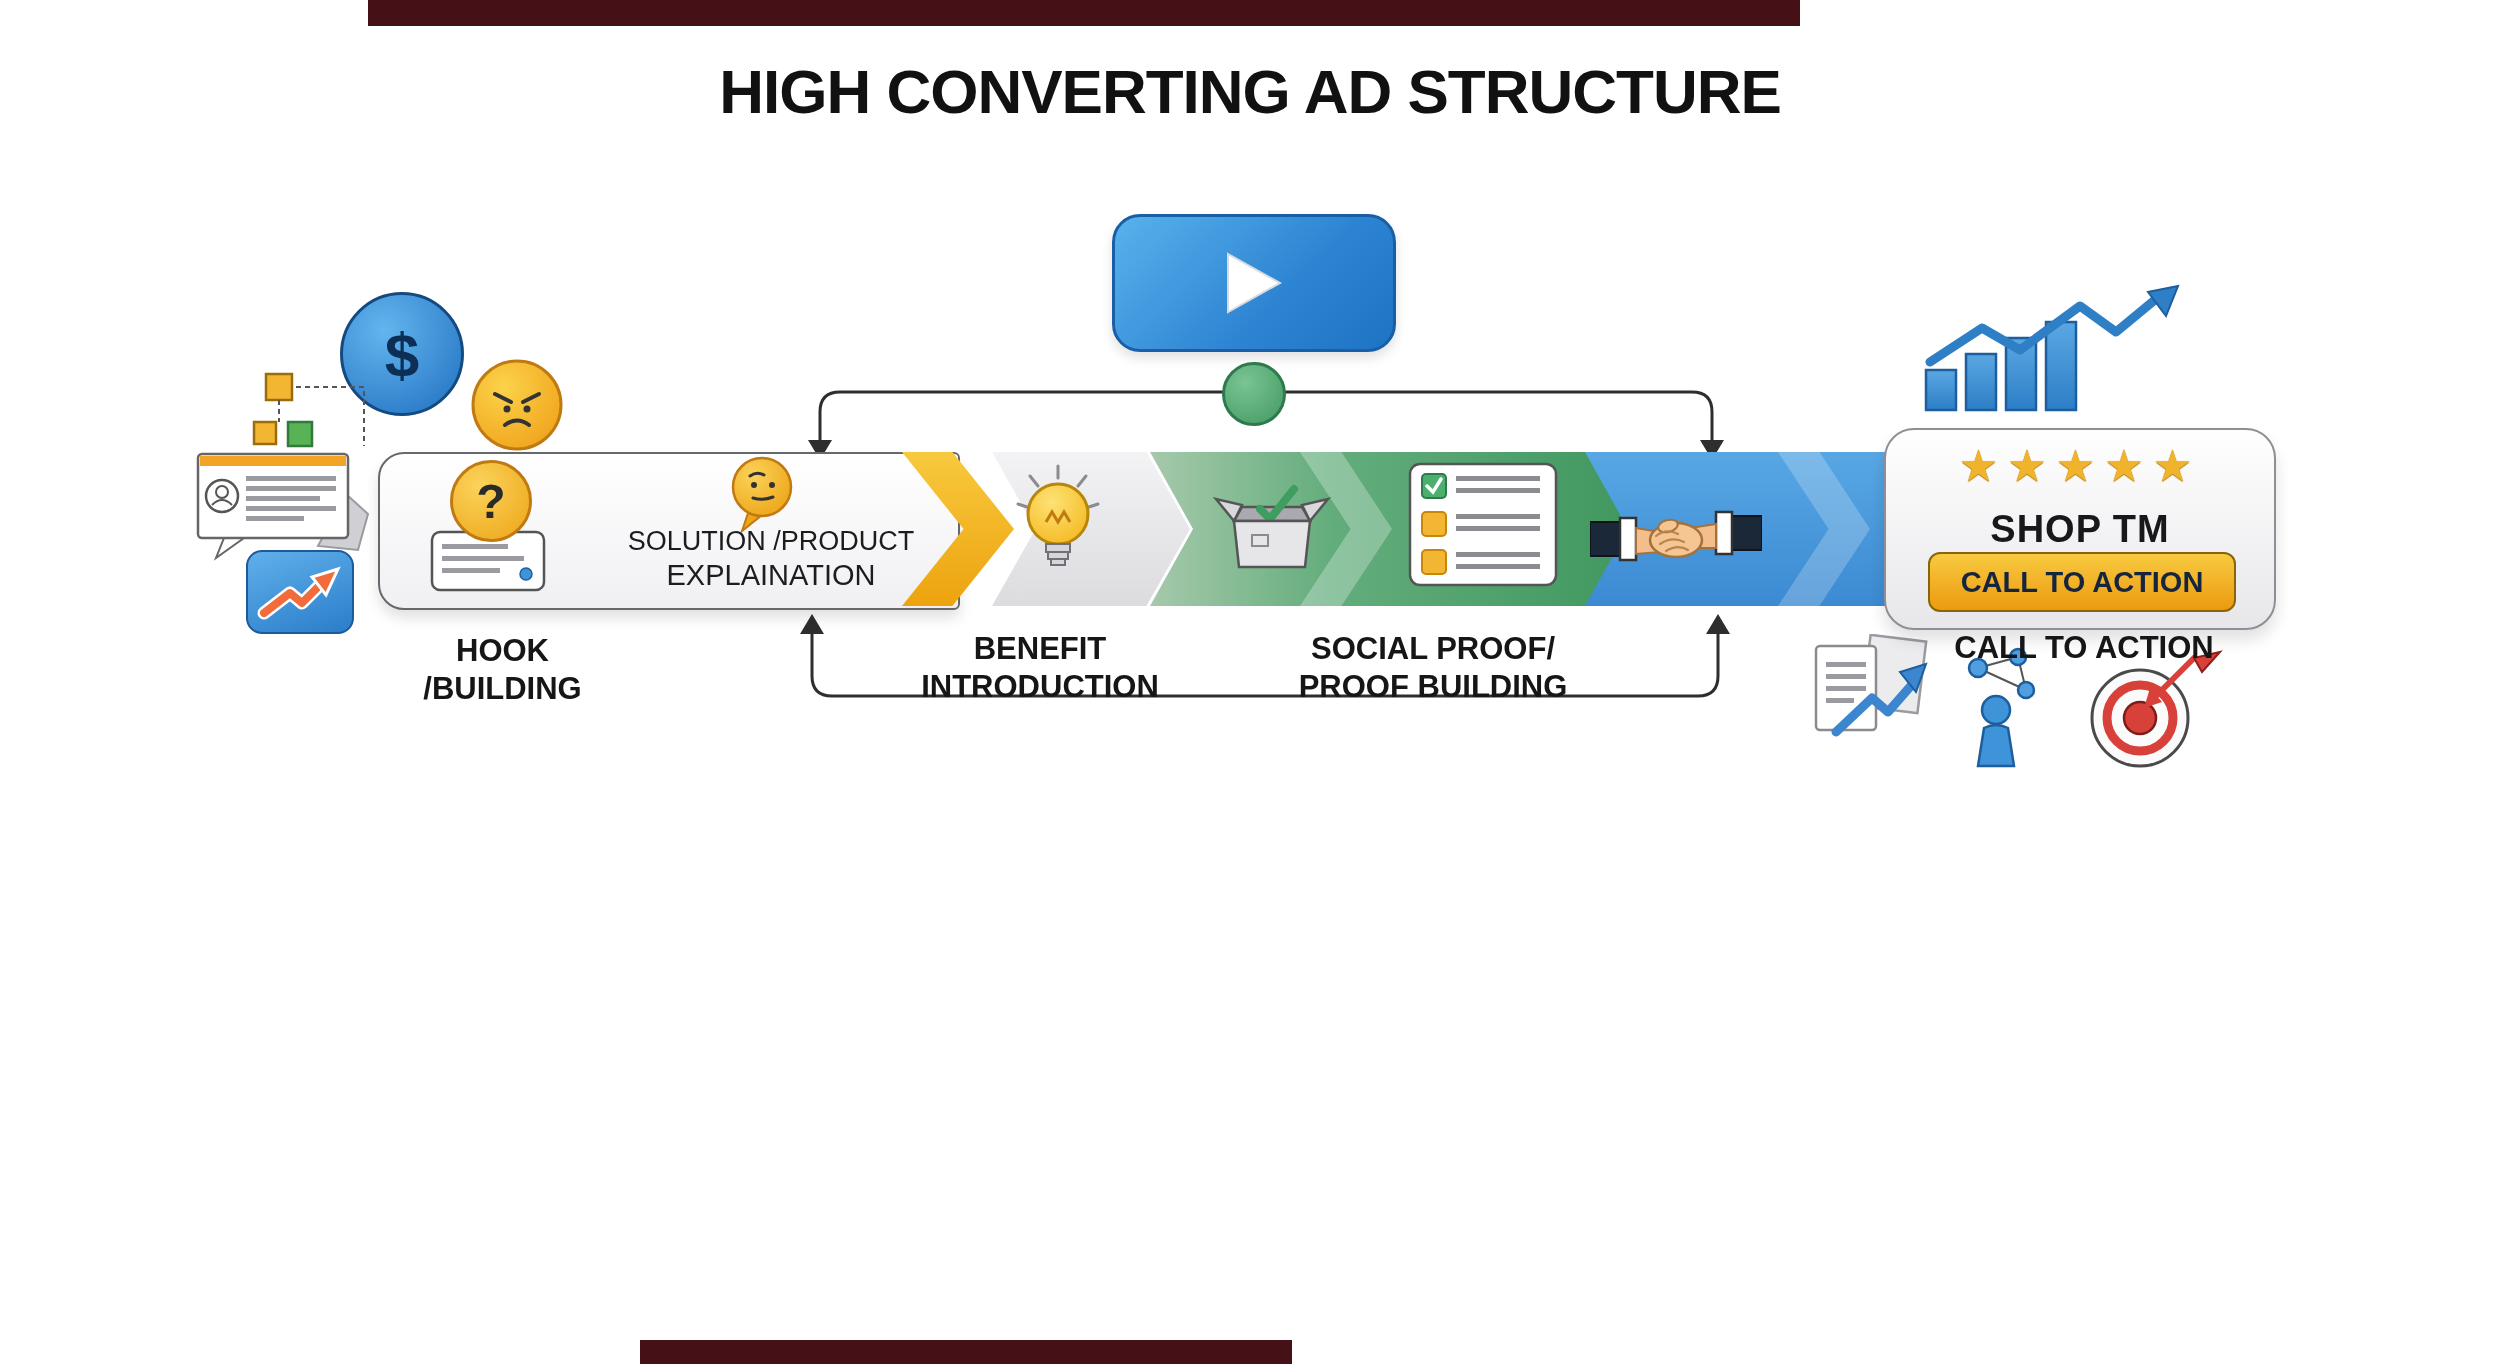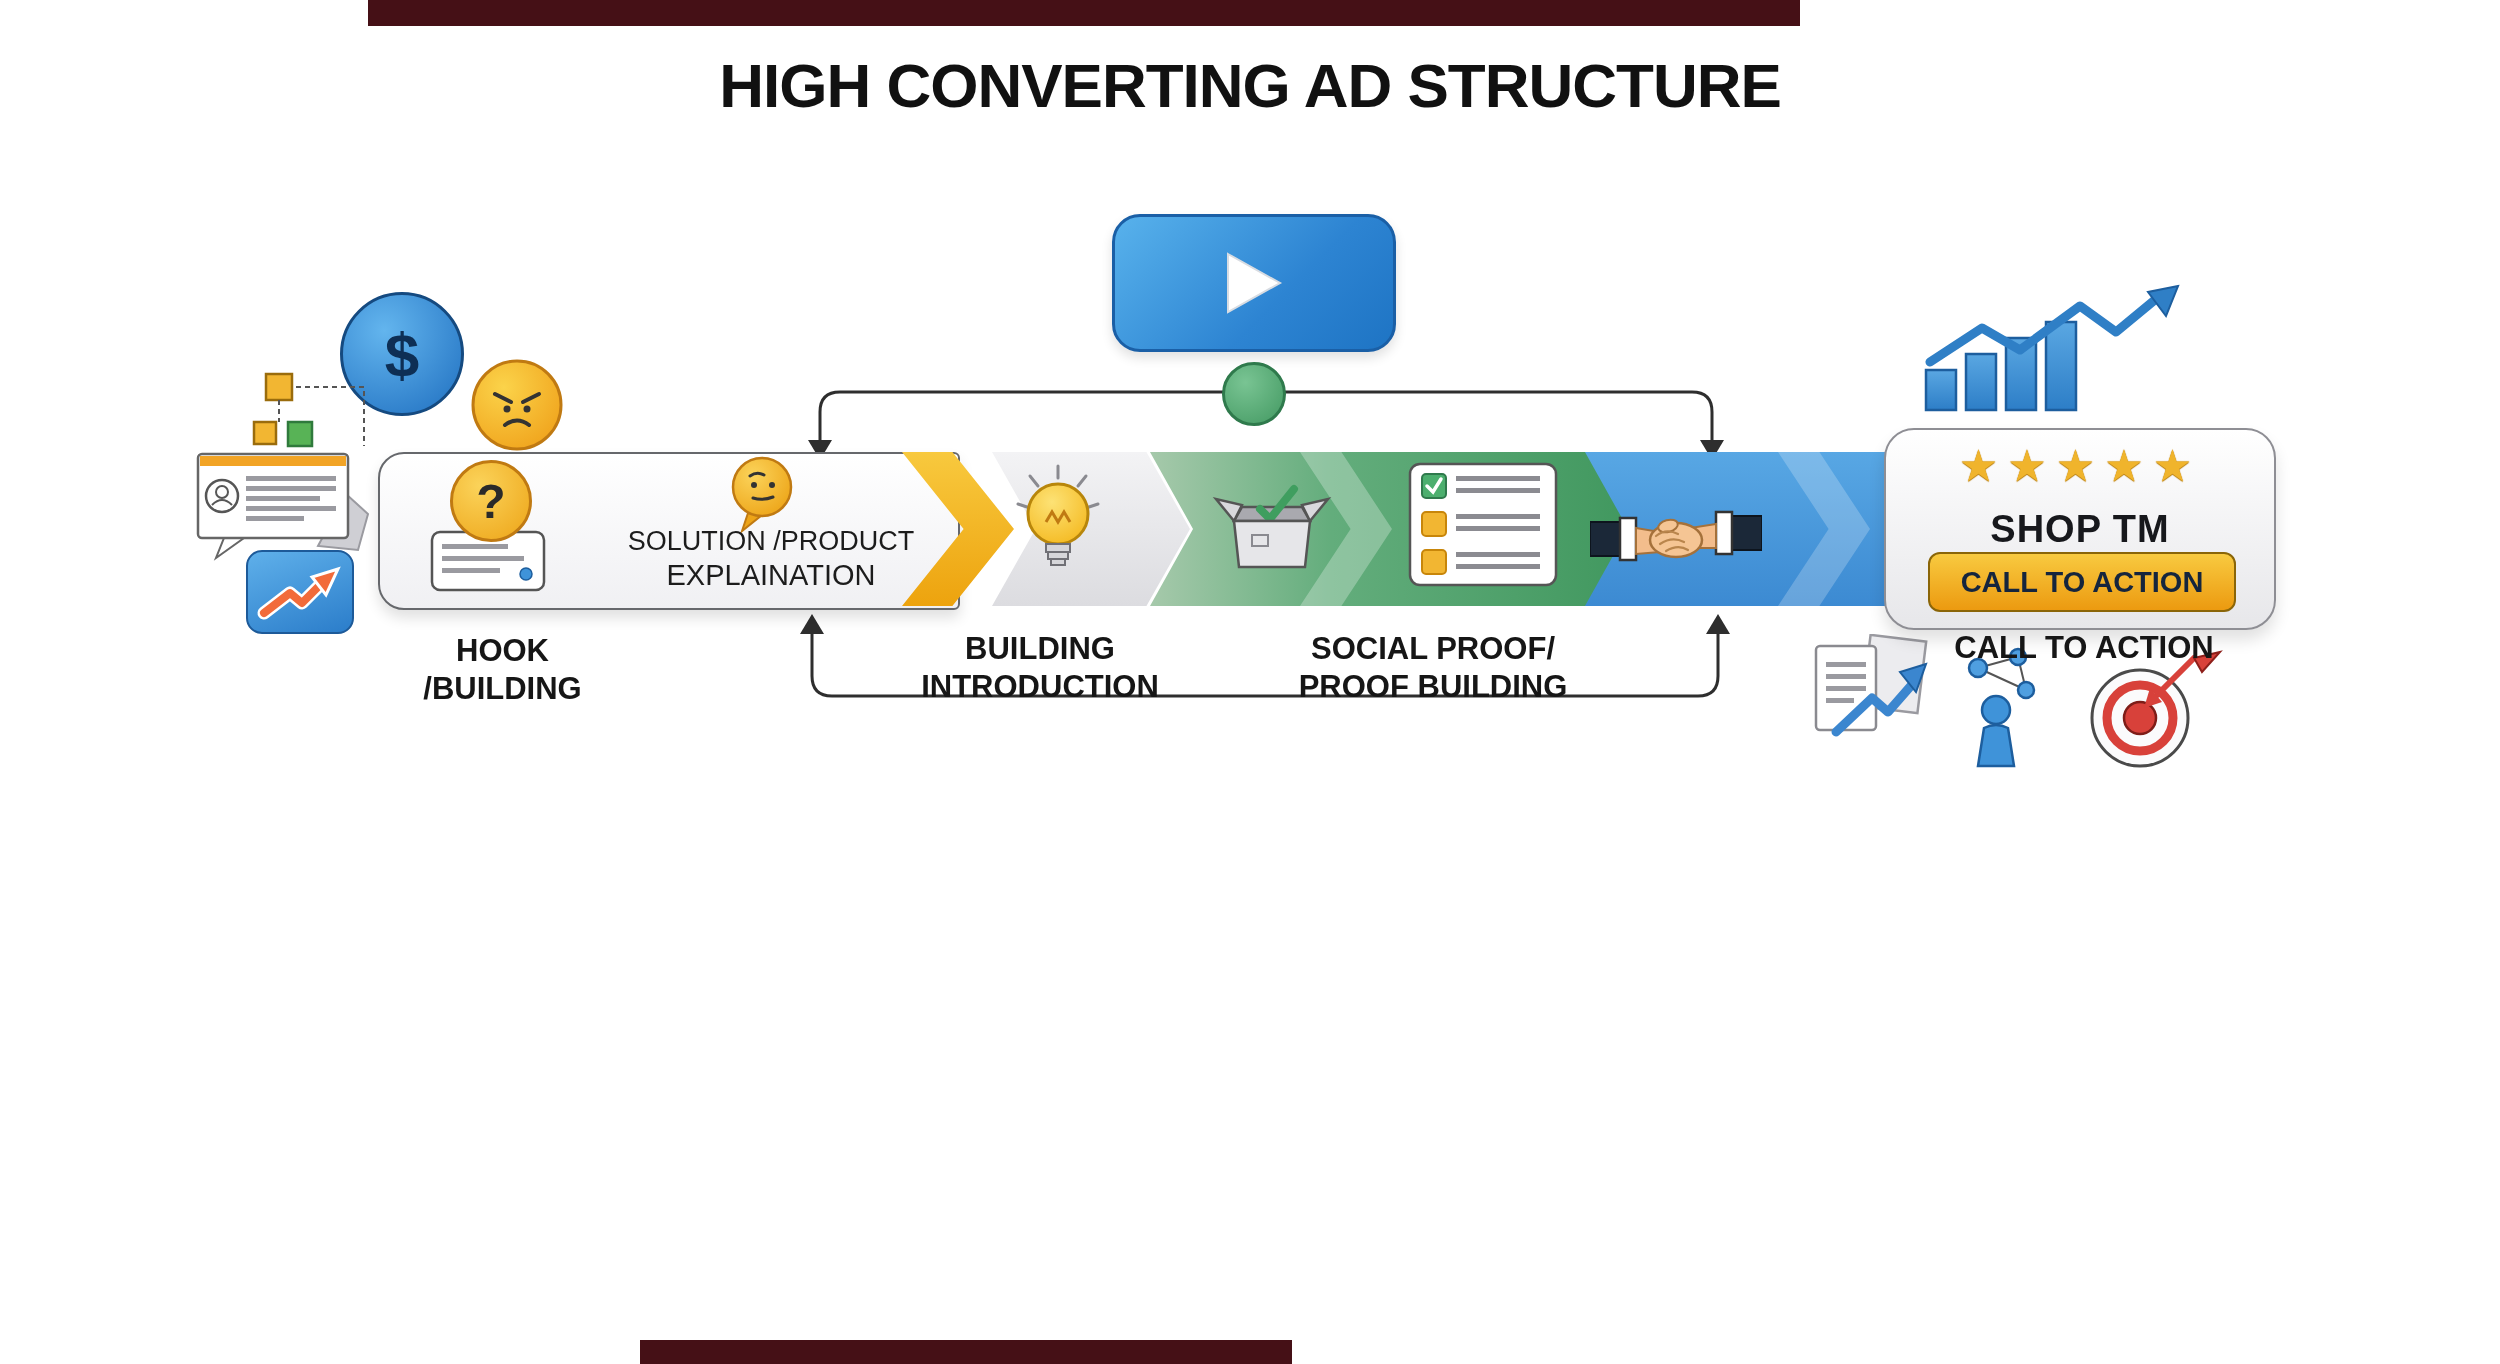--- a/index.html
+++ b/index.html
@@ -8,21 +8,21 @@
     font-family:"Liberation Sans", sans-serif;color:#141414;
   }
   .abs{position:absolute;}
 
   
   .strip{background:#451016;}
   #strip-top{left:368px;top:0;width:1432px;height:26px;}
   #strip-bottom{left:640px;top:1340px;width:652px;height:24px;}
 
   
-  #page-title{left:0;right:0;top:50px;text-align:center;font-size:62px;font-weight:800;
+  #page-title{left:0;right:0;top:56px;text-align:center;font-size:62px;font-weight:800;
     letter-spacing:-1px;color:#111;}
 
   
   #play-button{left:1112px;top:214px;width:278px;height:132px;border-radius:28px;
     background:linear-gradient(135deg,#58b2ec 0%,#2d84d2 60%,#1e74c4 100%);
     border:3px solid #1a5fa6;display:flex;align-items:center;justify-content:center;
     box-shadow:0 6px 12px rgba(0,0,0,.12);}
 
   
   #brackets{left:0;top:0;width:2500px;height:1364px;z-index:1;pointer-events:none;}
@@ -215,21 +215,21 @@
     <div id="star-row"><span>★</span><span>★</span><span>★</span><span>★</span><span>★</span></div>
     <div id="shop-title">SHOP TM</div>
     <div id="cta-button">CALL TO ACTION</div>
   </div>
 
   <div id="label-hook" class="abs stage-label">
     <span style="display:block">HOOK</span>
     <span style="display:block">/BUILDING</span>
   </div>
   <div id="label-benefit" class="abs stage-label">
-    <span style="display:block">BUILDING</span>
+    <span style="display:block">BENEFIT</span>
     <span style="display:block">INTRODUCTION</span>
   </div>
   <div id="label-social" class="abs stage-label">
     <span style="display:block">SOCIAL PROOF/</span>
     <span style="display:block">PROOF BUILDING</span>
   </div>
   <div id="label-cta" class="abs">CALL TO ACTION</div>
 
   <div id="dollar-coin" class="abs">
     <span>$</span>

